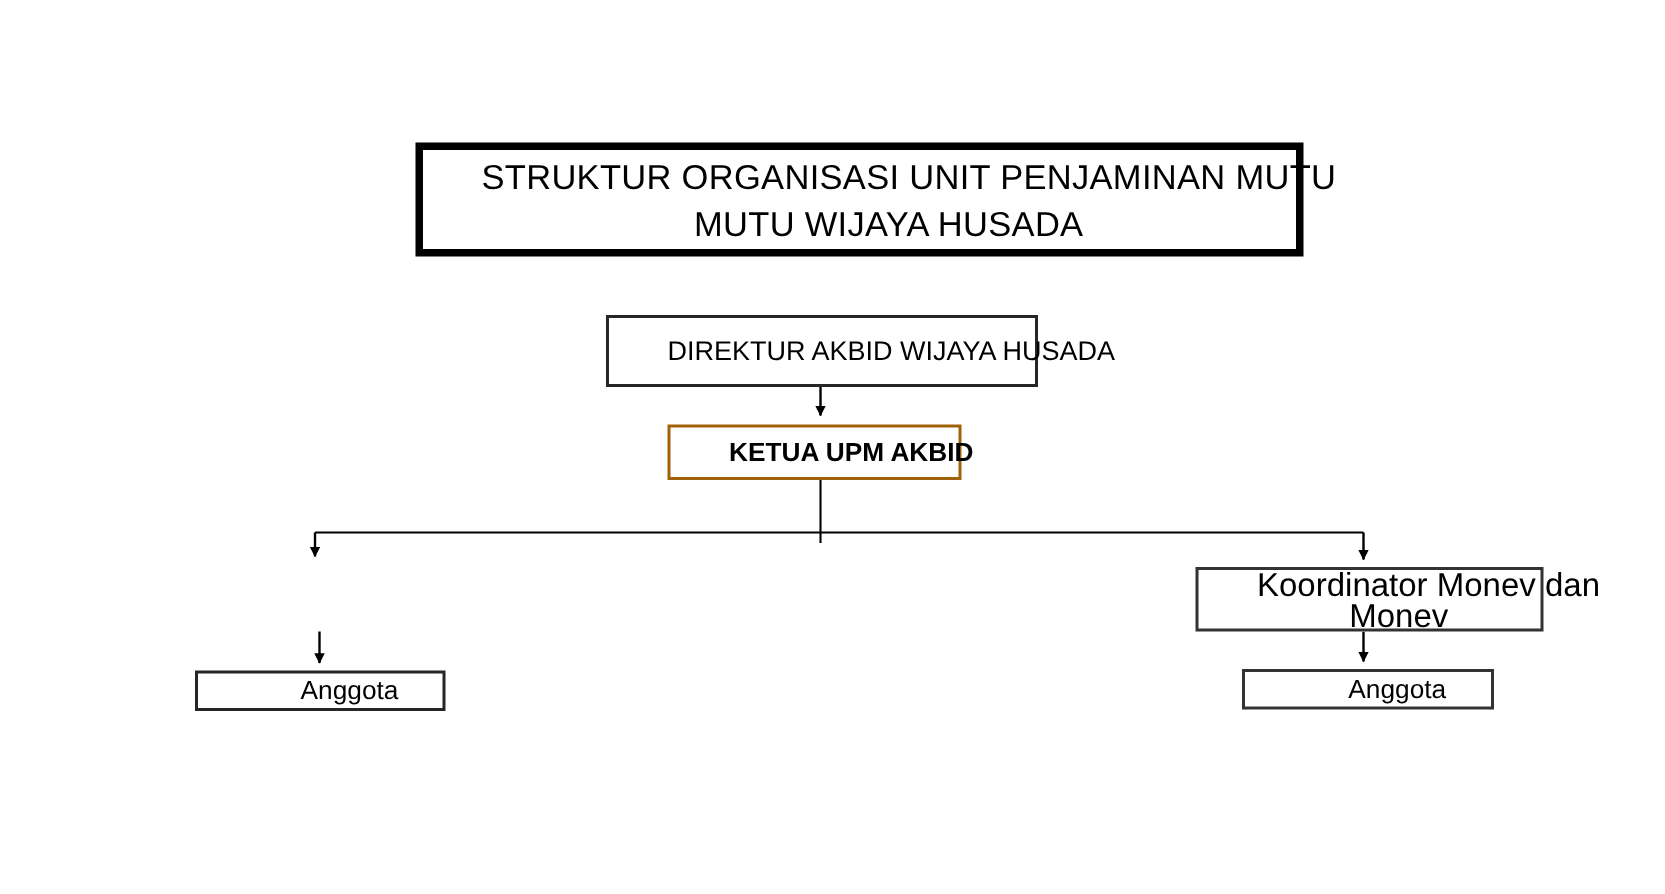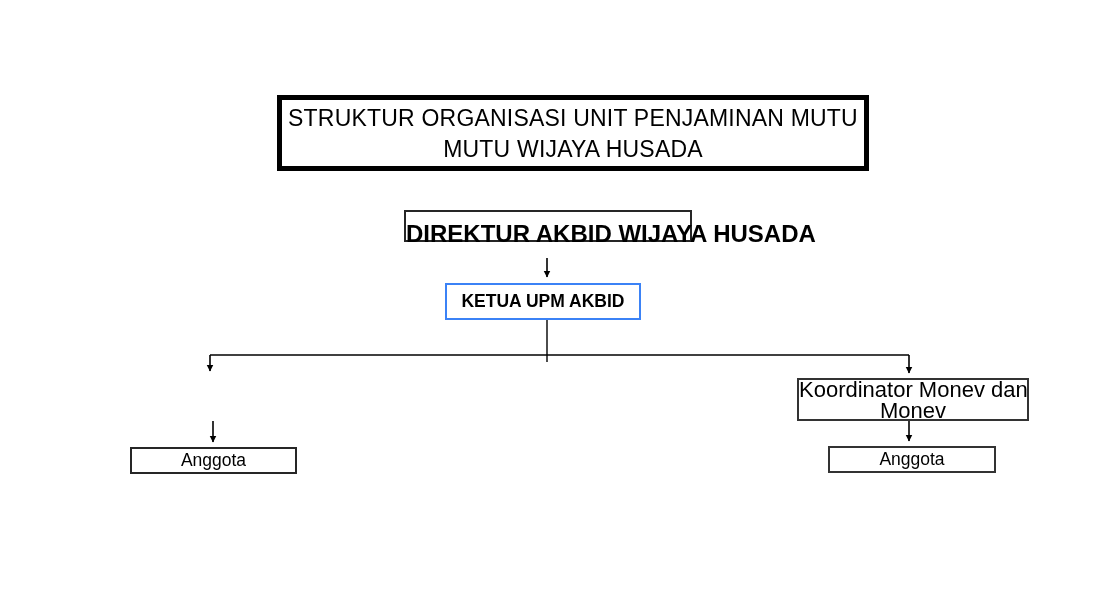--- a/index.html
+++ b/index.html
@@ -23,48 +23,48 @@
     width: 1110px;
     height: 596px;
     pointer-events: none;
   }
   .box {
     position: absolute;
     background: #ffffff;
     text-align: center;
     box-sizing: border-box;
     white-space: nowrap;
+    padding-left: 39px;
   }
   .title-box {
     left: 277px;
     top: 95px;
     width: 592px;
     height: 76px;
     border: 5px solid #000000;
     font-size: 23px;
     line-height: 31px;
     padding-top: 3px;
     letter-spacing: 0.2px;
   }
   .direktur-box {
     left: 404px;
     top: 210px;
     width: 288px;
-    height: 32px;
+    height: 48px;
     border: 2px solid #262626;
-    font-size: 24px;
+    font-size: 18px;
     line-height: 44px;
-    font-weight: bold;
   }
   .ketua-box {
     left: 445px;
     top: 283px;
     width: 196px;
     height: 37px;
-    border: 2px solid #3b82f6;
+    border: 2px solid #a16207;
     font-size: 17.5px;
     line-height: 33px;
     font-weight: bold;
   }
   .koord-sistem-box {
     left: 97px;
     top: 376px;
     width: 250px;
     height: 45px;
     border: 2px solid #4a4a4a;

